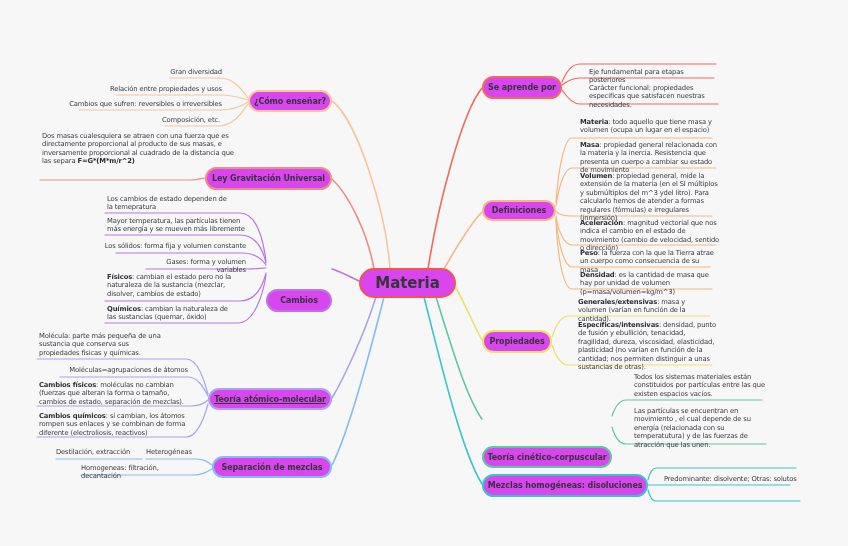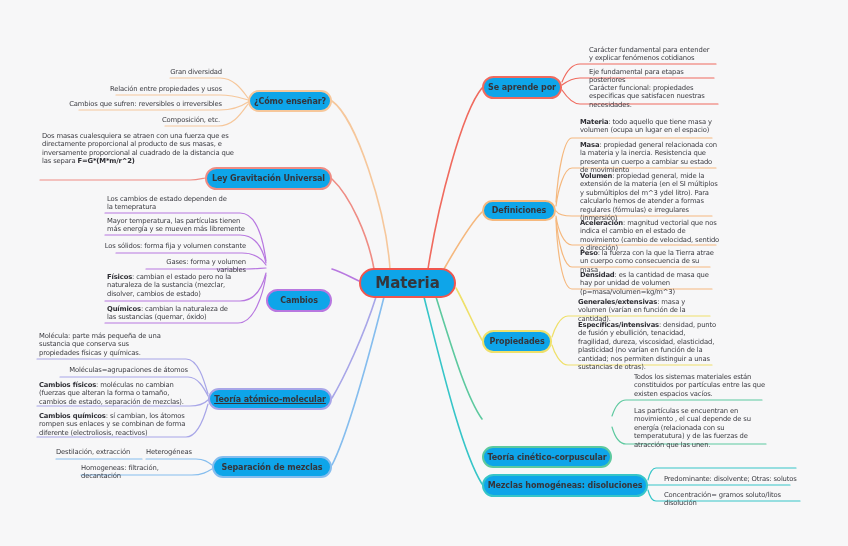--- a/index.html
+++ b/index.html
@@ -3,21 +3,21 @@
 <meta charset="utf-8">
 <style>
   html,body{margin:0;padding:0;}
   body{background:#e9e9ea;font-family:"DejaVu Sans",sans-serif;}
   .canvas{
     position:relative;width:848px;height:546px;background:#f7f7f8;
     overflow:hidden;margin:0 auto;
   }
   .canvas svg.wires{position:absolute;left:0;top:0;z-index:0;}
   .node{
-    position:absolute;z-index:2;background:#0ea5e9;
+    position:absolute;z-index:2;background:#d946ef;
     display:flex;align-items:center;justify-content:center;
     border-radius:14px;border:2px solid #ccc;
     font-weight:bold;font-size:8px;color:#35353b;
     white-space:nowrap;letter-spacing:-0.1px;box-sizing:border-box;
   }
   .node.center{font-size:15px;border-width:2.5px;border-radius:16px;}
   .b-materia{border-color:#f0564e;}
   .b-como{border-color:#f6c79b;}
   .b-ley{border-color:#ef8c84;}
   .b-cambios{border-color:#b878e0;margin-top:32px;}
@@ -143,21 +143,20 @@
     <b>Cambios físicos</b><span>: moléculas no cambian (fuerzas que alteran la forma o tamaño, cambios de estado, separación de mezclas).</span>
   </div>
   <div class="child" style="left:39px;top:412px;width:148px;">
     <b>Cambios químicos</b><span>: sí cambian, los átomos rompen sus enlaces y se combinan de forma diferente (electroliosis, reactivos)</span>
   </div>
 
   <div class="child" style="left:146px;top:448px;width:50px;">Heterogéneas</div>
   <div class="child" style="left:56px;top:448px;width:80px;">Destilación, extracción</div>
   <div class="child" style="left:81px;top:464px;width:114px;">Homogeneas: filtración, decantación</div>
 
-  <div class="child" style="left:589px;top:46px;width:124px;">Carácter fundamental para entender y explicar fenómenos cotidianos</div>
   <div class="child" style="left:589px;top:68px;width:132px;">Eje fundamental para etapas posteriores</div>
   <div class="child" style="left:589px;top:84px;width:136px;">Carácter funcional: propiedades especificas que satisfacen nuestras necesidades.</div>
 
   <div class="child" style="left:580px;top:118px;width:134px;">
     <b>Materia</b><span>: todo aquello que tiene masa y volumen (ocupa un lugar en el espacio)</span>
   </div>
   <div class="child" style="left:580px;top:141px;width:142px;">
     <b>Masa</b><span>: propiedad general relacionada con la materia y la inercia. Resistencia que presenta un cuerpo a cambiar su estado de movimiento</span>
   </div>
   <div class="child" style="left:580px;top:172px;width:140px;">
@@ -177,15 +176,14 @@
     <b>Generales/extensivas</b><span>: masa y volumen (varían en función de la cantidad).</span>
   </div>
   <div class="child" style="left:578px;top:321px;width:140px;">
     <b>Específicas/intensivas</b><span>: densidad, punto de fusión y ebullición, tenacidad, fragilidad, dureza, viscosidad, elasticidad, plasticidad (no varían en función de la cantidad; nos permiten distinguir a unas sustancias de otras).</span>
   </div>
 
   <div class="child" style="left:634px;top:373px;width:134px;">Todos los sistemas materiales están constituidos por partículas entre las que existen espacios vacíos.</div>
   <div class="child" style="left:634px;top:407px;width:138px;">Las partículas se encuentran en movimiento , el cual depende de su energía (relacionada con su temperatutura) y de las fuerzas de atracción que las unen.</div>
 
   <div class="child" style="left:664px;top:475px;width:140px;">Predominante: disolvente; Otras: solutos</div>
-  <div class="child" style="left:664px;top:491px;width:150px;">Concentración= gramos soluto/litos disolución</div>
 
 </div>
 
 </body></html>

